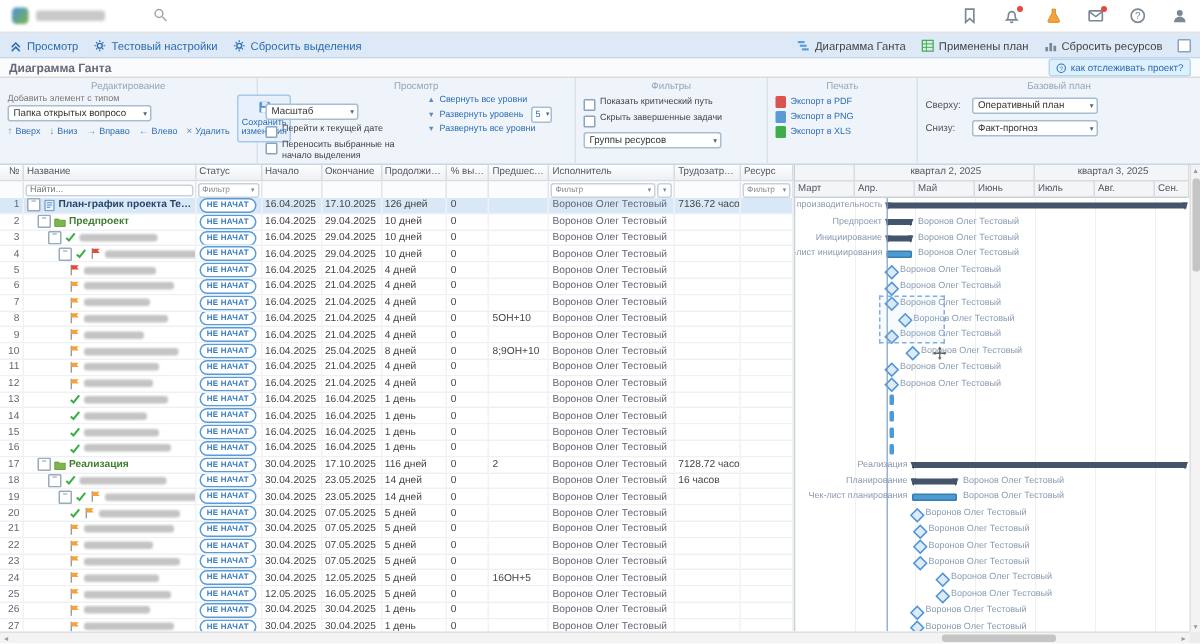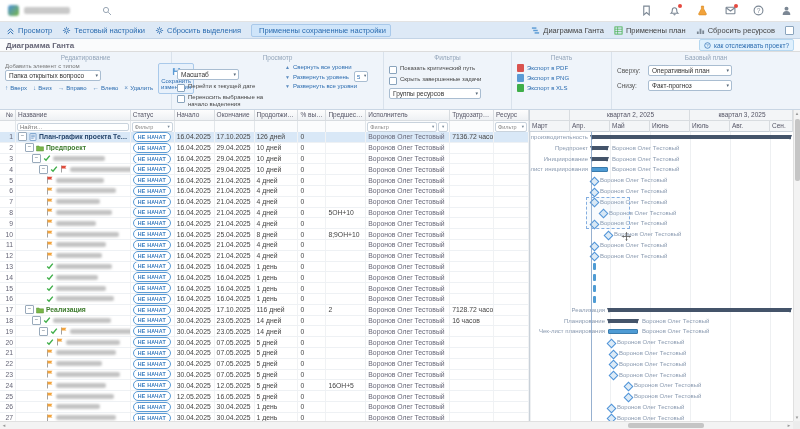--- a/index.html
+++ b/index.html
@@ -184,27 +184,20 @@
         </svg>
       <span>Тестовый настройки</span>
     </div>
     <div class="tb-btn">
       <svg viewBox="0 0 10 10">
           <circle cx="5" cy="5" r="1.8" fill="none" stroke="#2b6cb0"></circle>
           <path d="M5 1v1.3M5 7.7V9M1 5h1.3M7.7 5H9M2.3 2.3l.9.9M6.8 6.8l.9.9M7.7 2.3l-.9.9M3.2 6.8l-.9.9" stroke="#2b6cb0" stroke-width="0.9"></path>
         </svg>
       <span>Сбросить выделения</span>
     </div>
-    <div class="tb-chip">
-      <svg viewBox="0 0 10 10">
-          <circle cx="5" cy="5" r="4" fill="#2b6cb0"></circle>
-          <text x="5" y="7.2" font-size="6.5" text-anchor="middle" fill="#fff" font-family="Liberation Serif,serif">i</text>
-        </svg>
-      <span>Применены сохраненные настройки</span>
-    </div>
     <div class="tb-right">
       <div class="tb-view">
         <svg viewBox="0 0 10 10">
             <rect x="1" y="1.5" width="5" height="1.6" fill="#5b9bd5"></rect>
             <rect x="2.5" y="4.2" width="5" height="1.6" fill="#5b9bd5"></rect>
             <rect x="4" y="6.9" width="5" height="1.6" fill="#5b9bd5"></rect>
           </svg>
         <span>Диаграмма Ганта</span>
       </div>
       <div class="tb-view">

